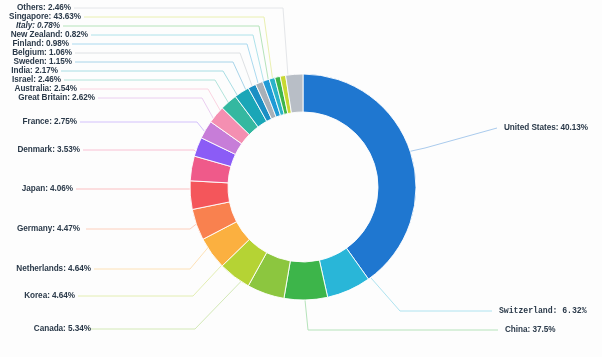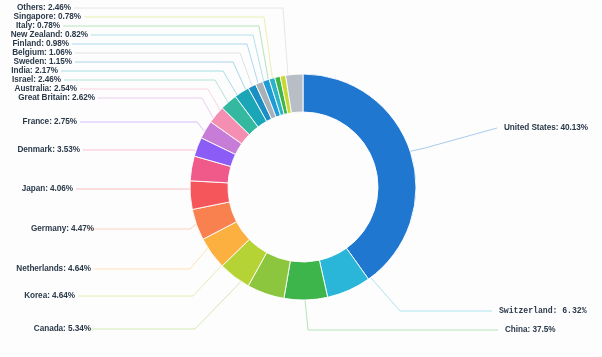--- a/index.html
+++ b/index.html
@@ -91,29 +91,29 @@
         <path d="M 285.58618960679274 75.34983561324495 A 113 113 0 0 1 303 74 L 303 112 A 75 75 0 0 0 291.4421612434465 112.89590859286169 Z" fill="#b8bec6" stroke="#ffffff" stroke-width="0.9"></path>
       </g>
   </svg>
   <div id="labels-layer">
       <div class="pie-label right" style="left: 504px; top: 123px;">United States: 40.13%</div>
       <div class="pie-label right" style="left: 499px; top: 306px; font-family: Liberation Mono, monospace;">Switzerland: 6.32%</div>
       <div class="pie-label right" style="left: 505px; top: 325px;">China: 37.5%</div>
       <div class="pie-label left" style="right: 511px; top: 324px;">Canada: 5.34%</div>
       <div class="pie-label left" style="right: 527px; top: 291px;">Korea: 4.64%</div>
       <div class="pie-label left" style="right: 511px; top: 264px;">Netherlands: 4.64%</div>
-      <div class="pie-label left" style="right: 508px; top: 224px;">Germany: 4.47%</div>
+      <div class="pie-label left" style="right: 522px; top: 224px;">Germany: 4.47%</div>
       <div class="pie-label left" style="right: 529px; top: 184px; margin-left: 43px;">Japan: 4.06%</div>
       <div class="pie-label left" style="right: 522px; top: 145px;">Denmark: 3.53%</div>
       <div class="pie-label left" style="right: 525px; top: 117px;">France: 2.75%</div>
       <div class="pie-label left" style="right: 507px; top: 93px;">Great Britain: 2.62%</div>
       <div class="pie-label left" style="right: 525px; top: 84px;">Australia: 2.54%</div>
       <div class="pie-label left" style="right: 541px; top: 75px;">Israel: 2.46%</div>
       <div class="pie-label left" style="right: 544px; top: 66px;">India: 2.17%</div>
       <div class="pie-label left" style="right: 530px; top: 57px;">Sweden: 1.15%</div>
       <div class="pie-label left" style="right: 530px; top: 48px;">Belgium: 1.06%</div>
       <div class="pie-label left" style="right: 533px; top: 39px;">Finland: 0.98%</div>
       <div class="pie-label left" style="right: 514px; top: 30px;">New Zealand: 0.82%</div>
-      <div class="pie-label left" style="right: 542px; top: 21px;">Italy: 0.78%</div>
-      <div class="pie-label left" style="right: 521px; top: 12px;">Singapore: 0.78%</div>
+      <div class="pie-label left" style="right: 542px; top: 21px; font-style: italic;">Italy: 0.78%</div>
+      <div class="pie-label left" style="right: 521px; top: 12px;">Singapore: 43.63%</div>
       <div class="pie-label left" style="right: 531px; top: 3px; text-align: center;">Others: 2.46%</div>
     </div>
 </div>
 
 </body></html>

